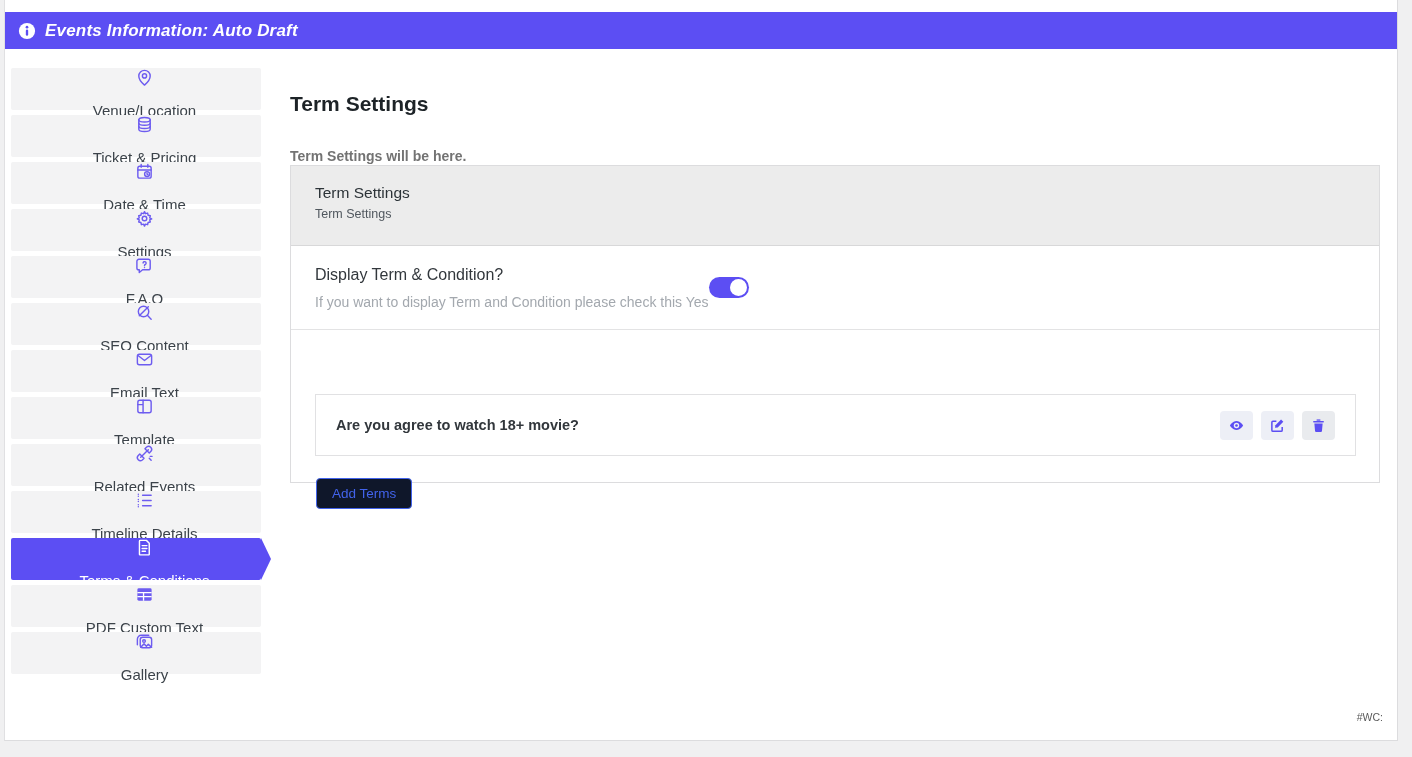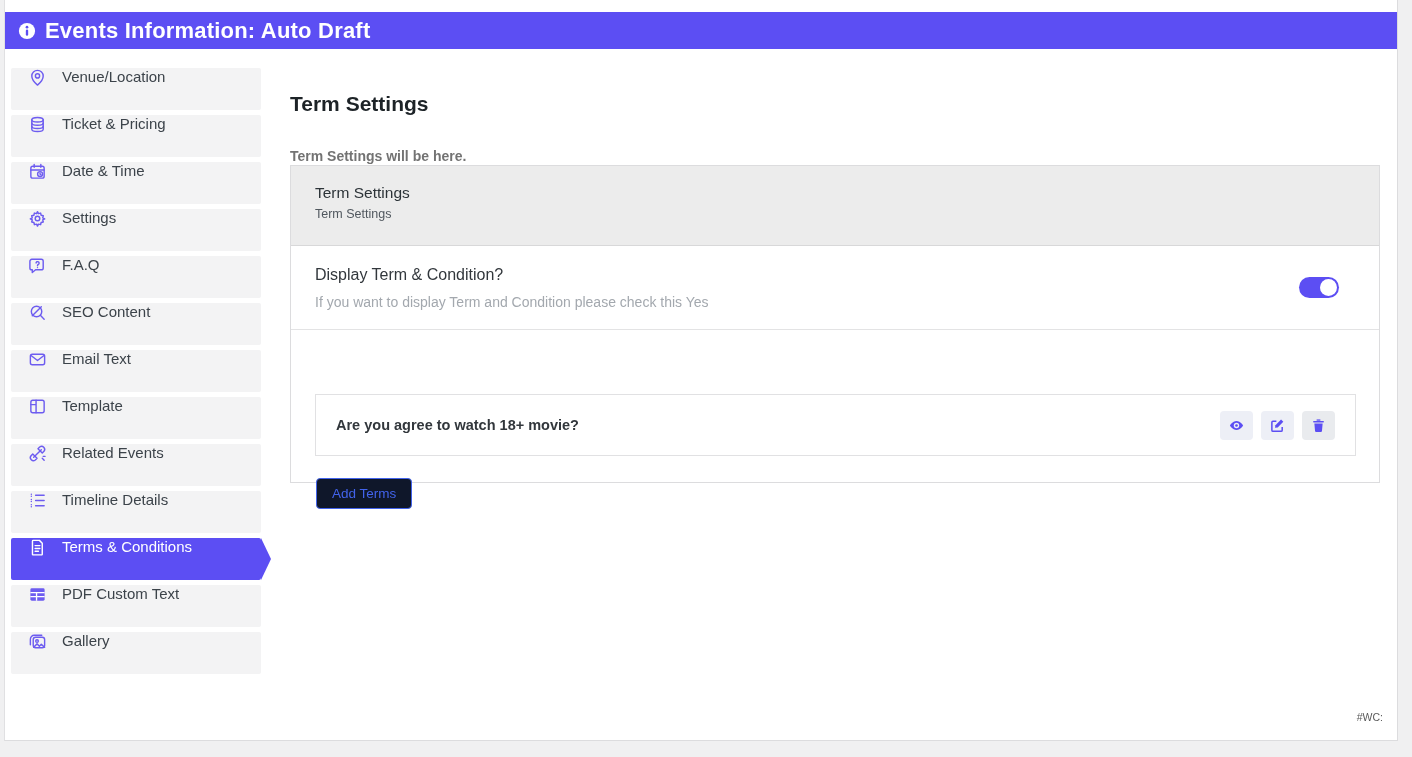--- a/index.html
+++ b/index.html
@@ -11,29 +11,29 @@
     background:#ffffff;
     border-left:1px solid #e0e0e2; border-right:1px solid #dcdcde; border-bottom:1px solid #dcdcde;
   }
 
   
   .mb-header {
     position:absolute; left:0; right:0; top:12px; height:37px;
     background:#5c4ef3; color:#ffffff; display:flex; align-items:center;
     padding-left:13px; gap:9px;
   }
-  .mb-header .title { font-size:22px; font-weight:700; letter-spacing:.2px; }
+  .mb-header .title { font-size:17px; font-weight:700; letter-spacing:.2px;font-style:italic; }
   .info-badge { width:18px; height:18px; flex:0 0 auto; display:block; }
 
   
   .sidebar { position:absolute; left:6px; top:68px; width:250px; display:flex; flex-direction:column; gap:5px; }
   .side-item {
     position:relative; height:42px; background:#f3f3f4; border-radius:2px;
-    display:flex; align-items:flex-start; padding-left:17px; gap:15px;
-    font-size:15px; color:#3c434a; cursor:pointer; white-space:nowrap;
+    display:flex; align-items:center; padding-left:17px; gap:15px;
+    font-size:15px; color:#3c434a; cursor:pointer; white-space:nowrap;flex-direction:column;
   }
   .side-item .icn { width:19px; height:19px; color:#6d5cf0; display:flex; align-items:center; justify-content:center; flex:0 0 auto; }
   .side-item .icn svg { width:19px; height:19px; display:block; }
   .side-item.active { background:#5c4ef3; color:#ffffff; }
   .side-item.active .icn { color:#ffffff; }
   .side-item.active::after {
     content:""; position:absolute; right:-10px; top:0;
     border-top:21px solid transparent; border-bottom:21px solid transparent;
     border-left:10px solid #5c4ef3;
   }
@@ -48,21 +48,21 @@
   }
   .panel-header {
     height:80px; background:#ececec; border-bottom:1px solid #d8d8d9;
     padding:18px 24px 0 24px;
   }
   .panel-header .ph-title { font-size:15.5px; color:#2c3338; }
   .panel-header .ph-sub   { font-size:12.5px; color:#50575e; margin-top:5px; }
 
   .toggle-row {
     height:84px; border-bottom:1px solid #e3e3e4;
-    display:flex; align-items:center; justify-content:space-between; padding:0 40px 0 24px;
+    display:flex; align-items:center; padding:0 40px 0 24px;
   }
   .toggle-row .t-label { font-size:16px; color:#32373c; }
   .toggle-row .t-help  { font-size:14px; color:#a3a8ae; margin-top:10px; }
   .switch {
     position:relative; width:40px; height:21px; border-radius:11px; background:#5c4ef3;
     flex:0 0 auto; cursor:pointer;
   }
   .switch .knob {
     position:absolute; right:2px; top:2px; width:17px; height:17px; border-radius:50%;
     background:#ffffff;

